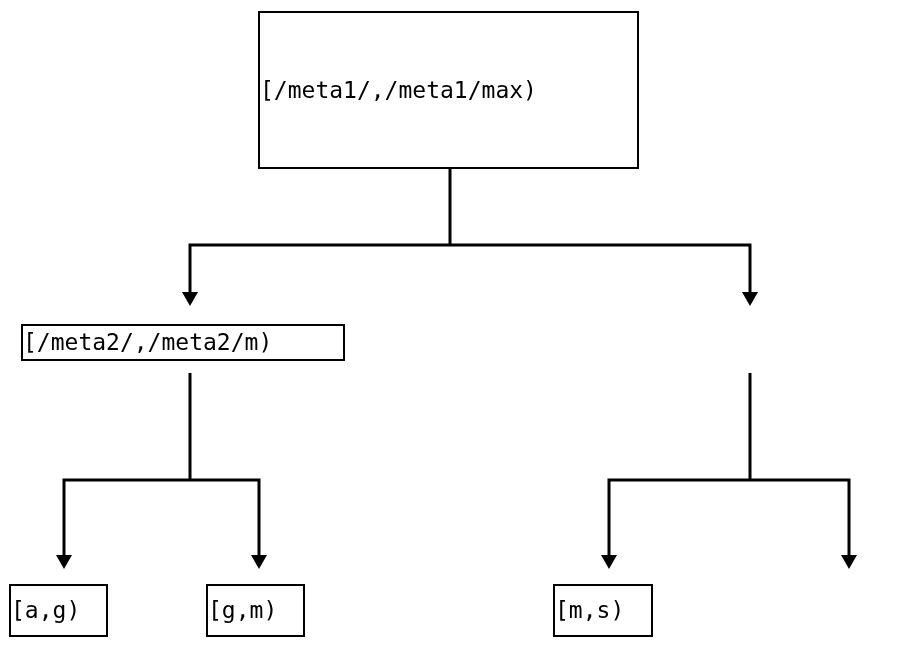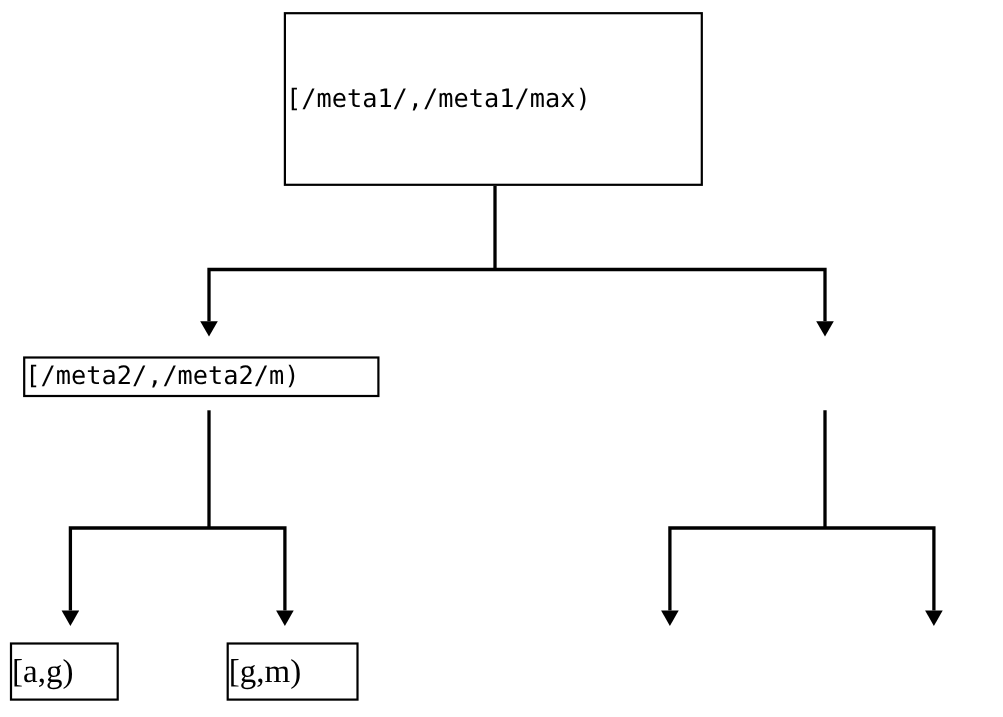--- a/index.html
+++ b/index.html
@@ -37,21 +37,21 @@
     font-family: "DejaVu Sans Mono", "Liberation Mono", monospace;
     white-space: pre;
   }
   .node-label {
     display: block;
     line-height: 1;
     letter-spacing: 0px;
   }
   .node-root   { font-size: 23px; }
   .node-mid    { font-size: 23px; }
-  .node-leaf   { font-size: 30px; font-family: Liberation Serif, serif; }
+  .node-leaf   { font-size: 23px; }
 </style>
 </head>
 <body>
 
 <div id="canvas">
 
   <svg id="edge-layer" viewBox="0 0 912 652" width="912" height="652" xmlns="http://www.w3.org/2000/svg">
 
     <g>
 
@@ -97,19 +97,22 @@
 
   <div class="node node-mid" style="left:21px; top:324px; width:324px; height:37px;">
     <span class="node-label">[/meta2/,/meta2/m)</span>
   </div>
 
 
   <div class="node node-leaf" style="left:9px; top:584px; width:99px; height:53px;">
     <span class="node-label">[a,g)</span>
   </div>
 
-  <div class="node node-leaf" style="left:206px; top:584px; width:120px; height:53px;">
+  <div class="node node-leaf" style="left:206px; top:584px; width:99px; height:53px;">
     <span class="node-label">[g,m)</span>
   </div>
 
+  <div class="node node-leaf" style="left:553px; top:584px; width:100px; height:53px;">
+    <span class="node-label">[m,s)</span>
+  </div>
 
 
 </div>
 
 </body></html>

